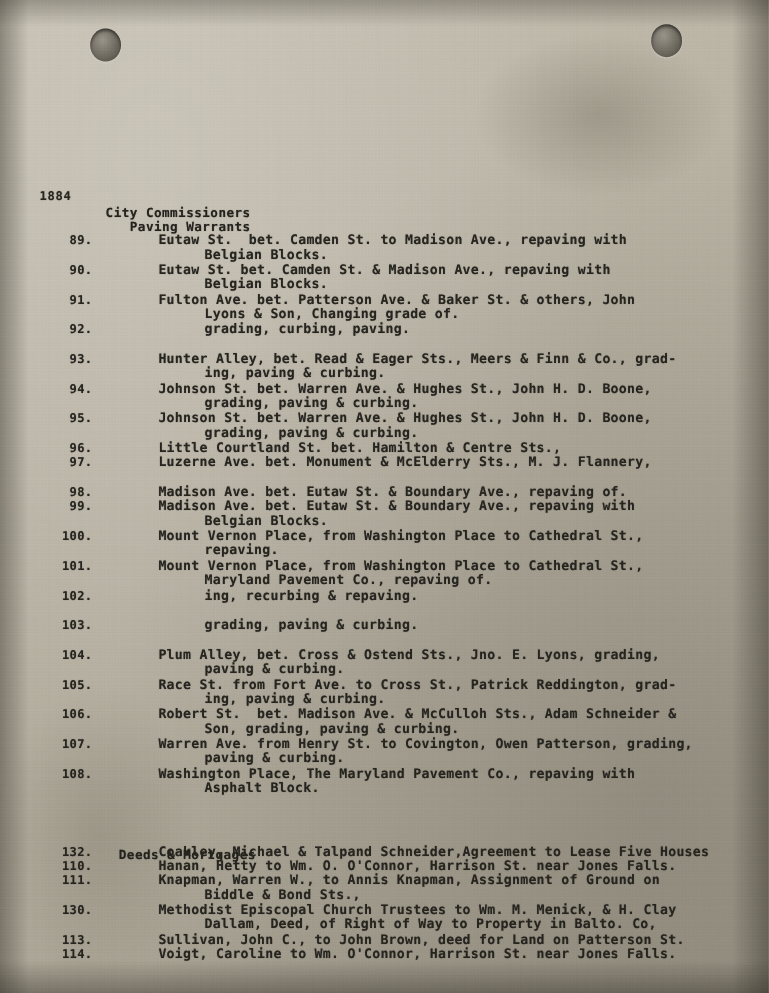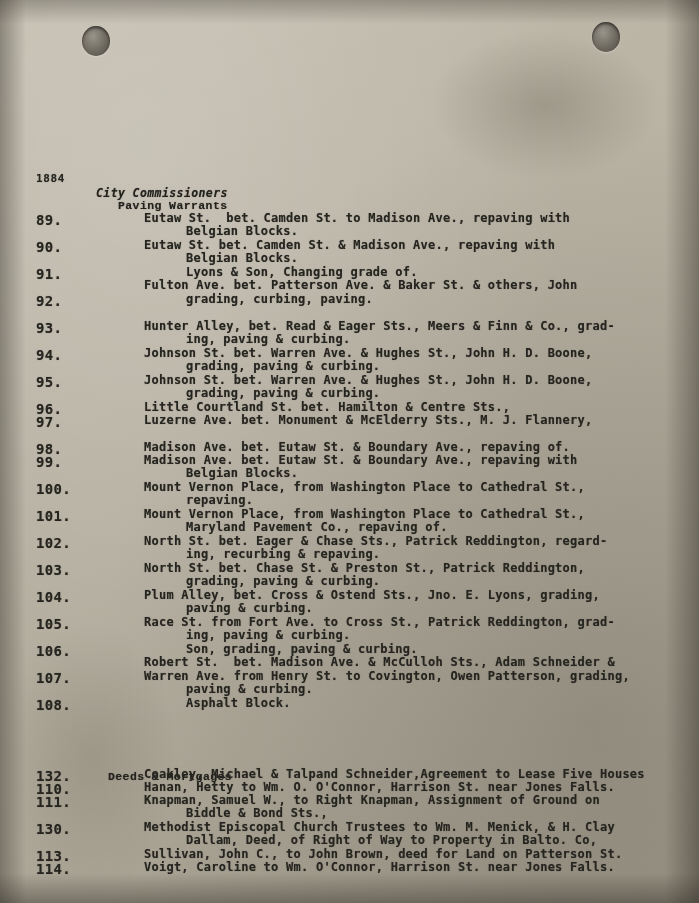--- a/index.html
+++ b/index.html
@@ -93,54 +93,53 @@
   }
   .dept {
     position: absolute;
     left: 96px;
     top: 186px;
     font-size: 11.5px;
     letter-spacing: 0.4px;
     font-weight: bold;
     color: #22211c;
     text-shadow: 0 0 1px rgba(40,38,30,0.5);
-    font-style: italic;
   }
   .section-head {
     position: absolute;
     font-size: 11.5px;
     letter-spacing: 0.4px;
     font-weight: bold;
     color: #22211c;
     text-shadow: 0 0 1px rgba(40,38,30,0.5);
-    font-family: Liberation Mono, monospace;
   }
   .sec-paving { left: 118px; top: 199px; }
   .sec-deeds  { left: 108px;  top: 755px; margin-top: 15px; }
 
   .entries {
     position: absolute;
     left: 0;
     top: 0;
     width: 699px;
   }
   .entry {
     position: absolute;
     left: 36px;
     width: 640px;
   }
   .num {
     position: absolute;
     left: 0px;
     width: 48px;
-    font-size: 14px;
+    font-size: 11px;
     letter-spacing: 0.3px;
     font-weight: bold;
     color: #24231e;
     text-shadow: 0 0 1px rgba(40,38,30,0.45);
+    text-align: right;
   }
   .lines {
     position: absolute;
     left: 108px;
     width: 540px;
   }
   .line {
     font-size: 12px;
     line-height: 13.1px;
     letter-spacing: 0.25px;
@@ -186,22 +185,22 @@
         <div class="entry" style="top: 239px;">
           <div class="num">90.</div>
           <div class="lines">
             <div class="line">Eutaw St. bet. Camden St. &amp; Madison Ave., repaving with</div>
             <div class="line indent">Belgian Blocks.</div>
           </div>
         </div>
         <div class="entry" style="top: 266px;">
           <div class="num">91.</div>
           <div class="lines">
+            <div class="line">Fulton Ave. bet. Patterson Ave. &amp; Baker St. &amp; others, John</div>
             <div class="line indent">Lyons &amp; Son, Changing grade of.</div>
-            <div class="line">Fulton Ave. bet. Patterson Ave. &amp; Baker St. &amp; others, John</div>
           </div>
         </div>
         <div class="entry" style="top: 293px;">
           <div class="num">92.</div>
           <div class="lines">
             <div class="line indent">grading, curbing, paving.</div>
           </div>
         </div>
         <div class="entry" style="top: 320px;">
           <div class="num">93.</div>
@@ -259,81 +258,80 @@
         <div class="entry" style="top: 508px;">
           <div class="num">101.</div>
           <div class="lines">
             <div class="line">Mount Vernon Place, from Washington Place to Cathedral St.,</div>
             <div class="line indent">Maryland Pavement Co., repaving of.</div>
           </div>
         </div>
         <div class="entry" style="top: 535px;">
           <div class="num">102.</div>
           <div class="lines">
-            <div class="line">North St. bet. Eager &amp; Chase Sts., Patrick Reddington, regard-</div>
             <div class="line indent">ing, recurbing &amp; repaving.</div>
           </div>
         </div>
         <div class="entry" style="top: 562px;">
           <div class="num">103.</div>
           <div class="lines">
-            <div class="line">North St. bet. Chase St. &amp; Preston St., Patrick Reddington,</div>
             <div class="line indent">grading, paving &amp; curbing.</div>
           </div>
         </div>
         <div class="entry" style="top: 589px;">
           <div class="num">104.</div>
           <div class="lines">
             <div class="line">Plum Alley, bet. Cross &amp; Ostend Sts., Jno. E. Lyons, grading,</div>
             <div class="line indent">paving &amp; curbing.</div>
           </div>
         </div>
         <div class="entry" style="top: 616px;">
           <div class="num">105.</div>
           <div class="lines">
             <div class="line">Race St. from Fort Ave. to Cross St., Patrick Reddington, grad-</div>
             <div class="line indent">ing, paving &amp; curbing.</div>
           </div>
         </div>
         <div class="entry" style="top: 643px;">
           <div class="num">106.</div>
           <div class="lines">
+            <div class="line">Robert St.  bet. Madison Ave. &amp; McCulloh Sts., Adam Schneider &amp;</div>
             <div class="line indent">Son, grading, paving &amp; curbing.</div>
-            <div class="line">Robert St.  bet. Madison Ave. &amp; McCulloh Sts., Adam Schneider &amp;</div>
           </div>
         </div>
         <div class="entry" style="top: 670px;">
           <div class="num">107.</div>
           <div class="lines">
             <div class="line">Warren Ave. from Henry St. to Covington, Owen Patterson, grading,</div>
             <div class="line indent">paving &amp; curbing.</div>
           </div>
         </div>
         <div class="entry" style="top: 697px;">
           <div class="num">108.</div>
           <div class="lines">
+            <div class="line">Washington Place, The Maryland Pavement Co., repaving with</div>
             <div class="line indent">Asphalt Block.</div>
           </div>
         </div>
         <div class="entry" style="top: 768px;">
           <div class="num">132.</div>
           <div class="lines">
             <div class="line">Coakley, Michael &amp; Talpand Schneider,Agreement to Lease Five Houses</div>
           </div>
         </div>
         <div class="entry" style="top: 781px;">
           <div class="num">110.</div>
           <div class="lines">
             <div class="line">Hanan, Hetty to Wm. O. O'Connor, Harrison St. near Jones Falls.</div>
           </div>
         </div>
         <div class="entry" style="top: 794px;">
           <div class="num">111.</div>
           <div class="lines">
-            <div class="line">Knapman, Samuel W., to Right Knapman, Assignment of Ground on</div>
+            <div class="line">Knapman, Warren W., to Annis Knapman, Assignment of Ground on</div>
             <div class="line indent">Biddle &amp; Bond Sts.,</div>
           </div>
         </div>
         <div class="entry" style="top: 821px;">
           <div class="num">130.</div>
           <div class="lines">
             <div class="line">Methodist Episcopal Church Trustees to Wm. M. Menick, &amp; H. Clay</div>
             <div class="line indent">Dallam, Deed, of Right of Way to Property in Balto. Co,</div>
           </div>
         </div>

